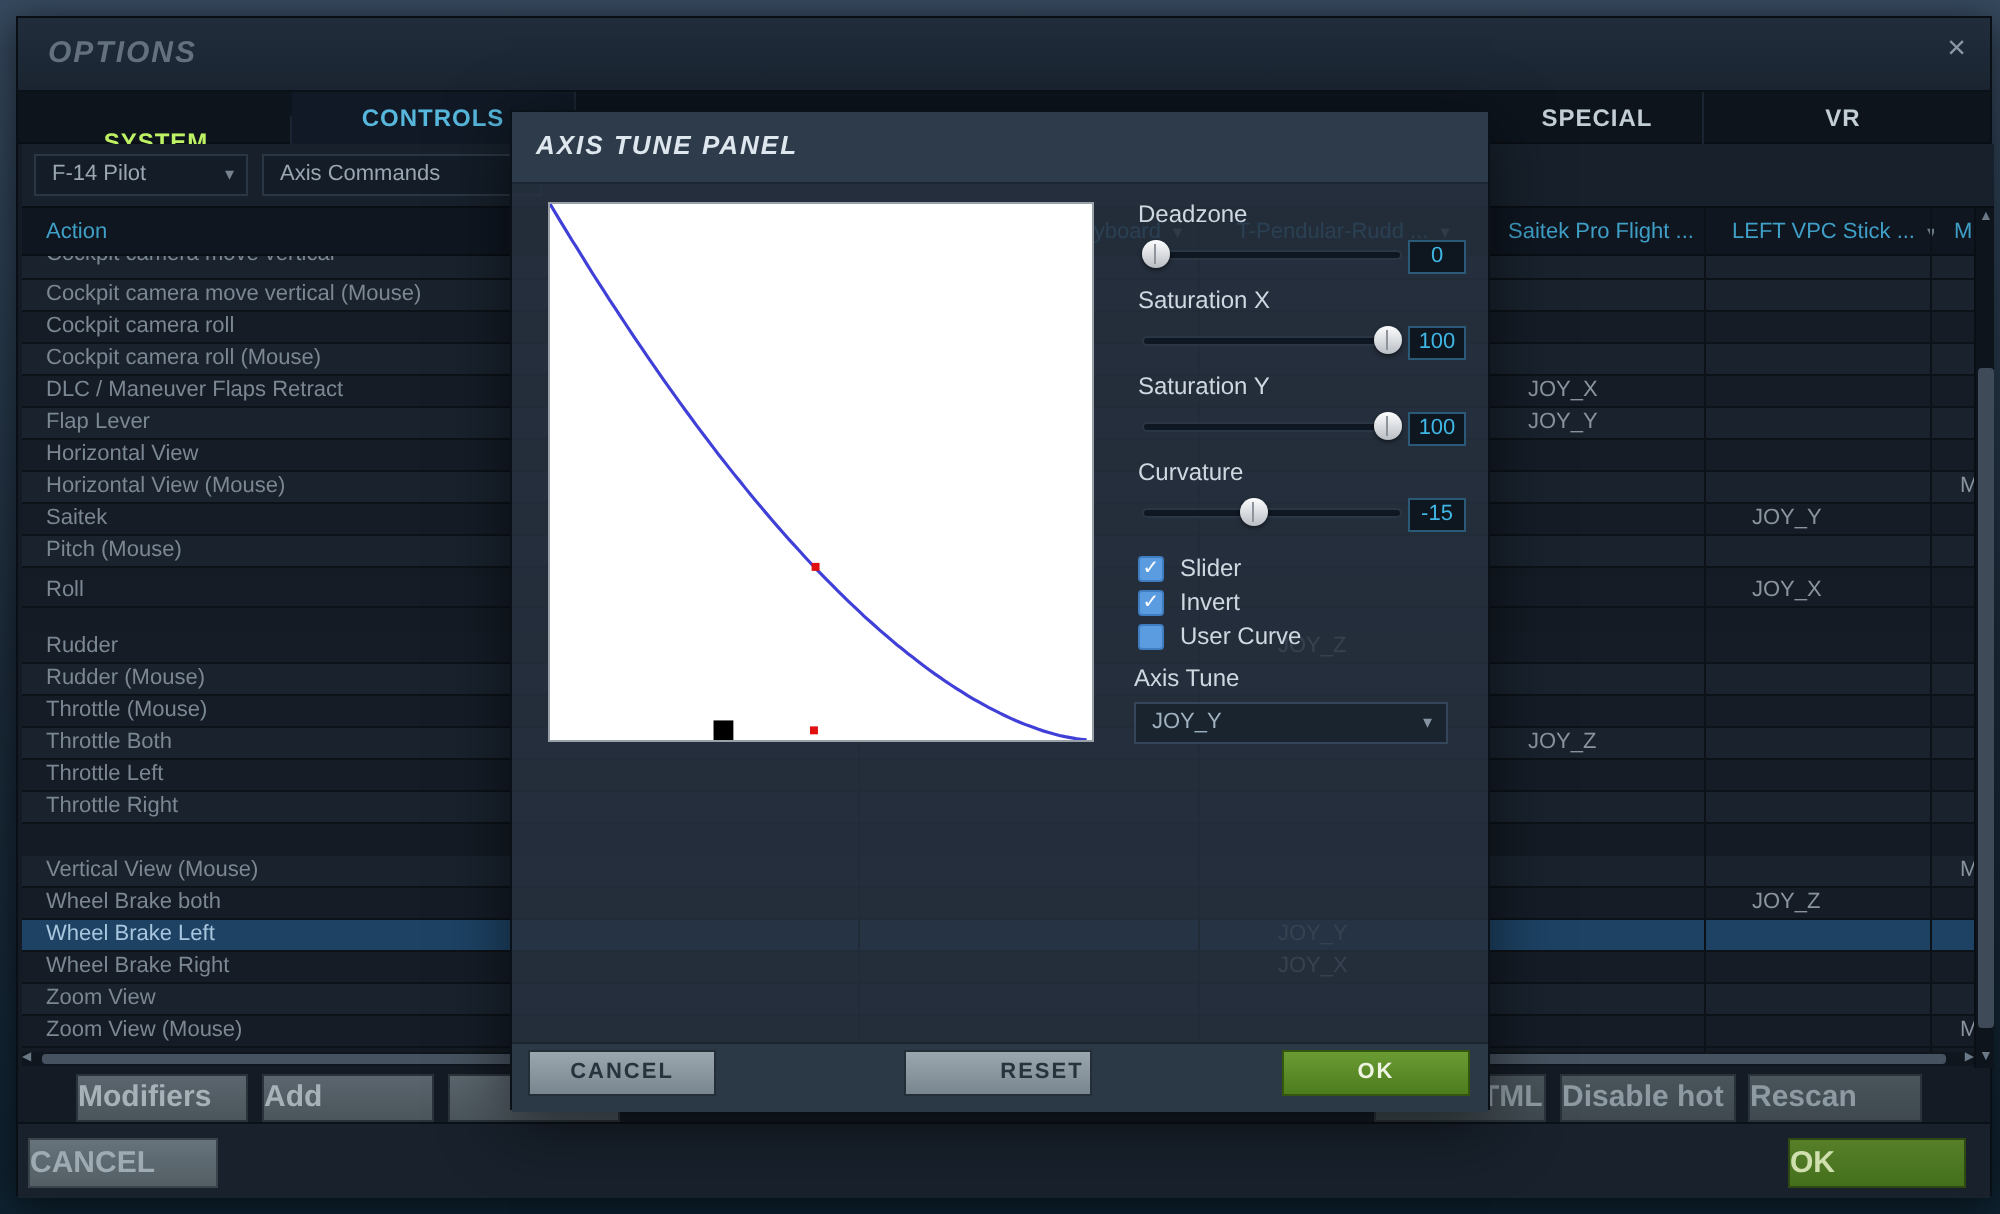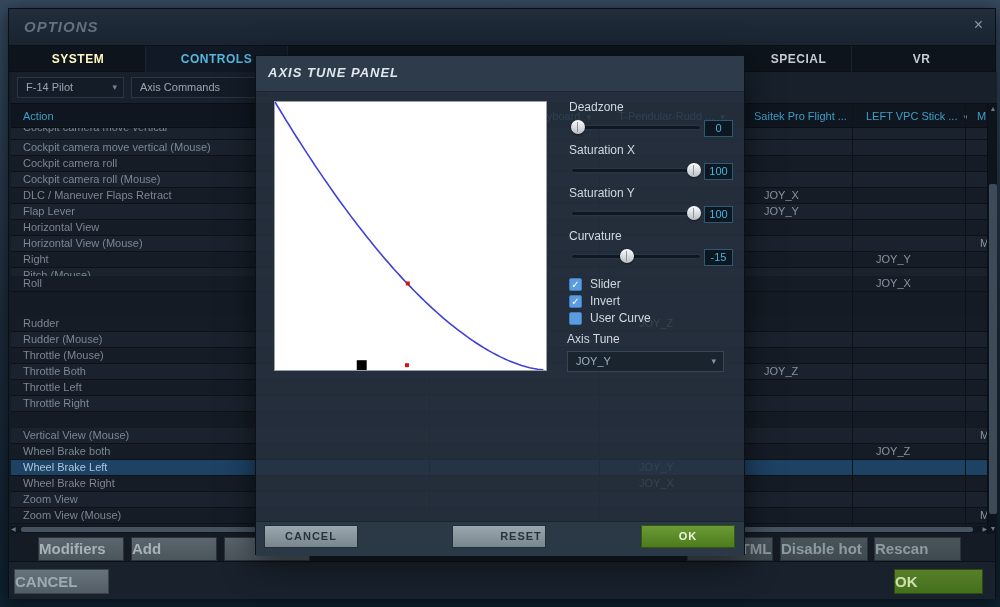--- a/index.html
+++ b/index.html
@@ -11,21 +11,21 @@
   
   .titlebar{position:absolute;left:0;top:0;width:100%;height:37px;
     background:linear-gradient(#212d3c,#1a2431);border-bottom:1px solid #0b1119;}
   .titlebar .t{position:absolute;left:15px;top:9px;font-size:15px;font-weight:bold;
     font-style:italic;color:#63707e;letter-spacing:1px;}
   .close{position:absolute;right:12px;top:7px;font-size:16px;color:#8b98a4;cursor:pointer;}
   
   .tabrow{position:absolute;left:0;top:37px;width:100%;height:26px;background:#0d141c;border-bottom:1px solid #0a0f15;}
   .tab{position:absolute;top:0;height:26px;line-height:26px;text-align:center;
     font-size:12px;font-weight:bold;letter-spacing:.5px;color:#c3cdd5;border-right:1px solid #1b2531;}
-  .tab.sys{left:2px;width:135px;color:#fef9c3;}
+  .tab.sys{left:2px;width:135px;color:#bef264;margin-top:12px;}
   .tab.ctl{left:137px;width:142px;color:#57b7dc;background:#101925;}
   .tab.spc{left:737px;width:106px;}
   .tab.vr{left:843px;width:139px;border-right:none;}
   
   .toolbar{position:absolute;left:2px;top:63px;width:100%;height:32px;background:#17202b;border-bottom:1px solid #0a0f15;}
   .select{position:absolute;height:21px;background:#131c27;border:1px solid #2a3644;
     color:#9aa6b2;font-size:11px;line-height:19px;padding:0 8px;}
   .select .arr{position:absolute;right:6px;top:0;color:#76838f;font-size:9px;}
   .sel-profile{left:6px;top:5px;width:107px;}
   .sel-category{left:120px;top:5px;width:140px;}
@@ -153,27 +153,27 @@
           <span class="c-sai">JOY_Y</span>
         </div>
         <div class="trow even" style="top: 92px;">
           <span class="c-action">Horizontal View</span>
         </div>
         <div class="trow odd" style="top: 108px; text-align: center;">
           <span class="c-action">Horizontal View (Mouse)</span>
           <span class="c-mouse">M</span>
         </div>
         <div class="trow even" style="top: 124px;">
-          <span class="c-action">Right</span>
+          <span class="c-action">Saitek</span>
           <span class="c-vpc">JOY_Y</span>
         </div>
         <div class="trow odd" style="top: 140px;">
           <span class="c-action">Pitch (Mouse)</span>
         </div>
-        <div class="trow even" style="top: 148px; text-align: right;">
+        <div class="trow even" style="top: 160px; text-align: right;">
           <span class="c-action">Roll</span>
           <span class="c-vpc">JOY_X</span>
         </div>
         <div class="trow even" style="top: 188px;">
           <span class="c-action">Rudder</span>
           <span class="c-pend">JOY_Z</span>
         </div>
         <div class="trow odd" style="top: 204px;">
           <span class="c-action">Rudder (Mouse)</span>
         </div>

